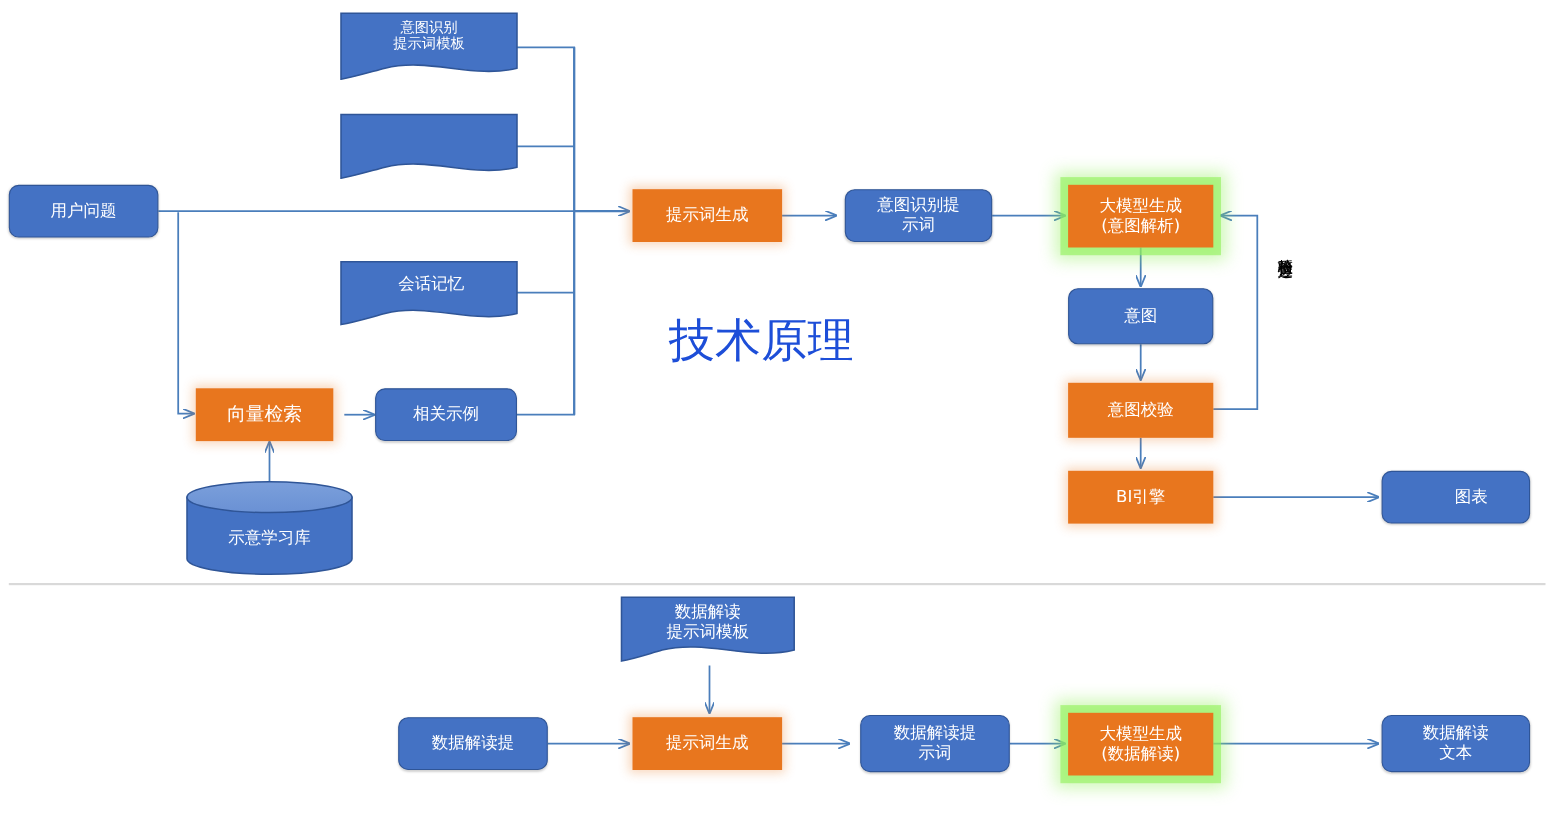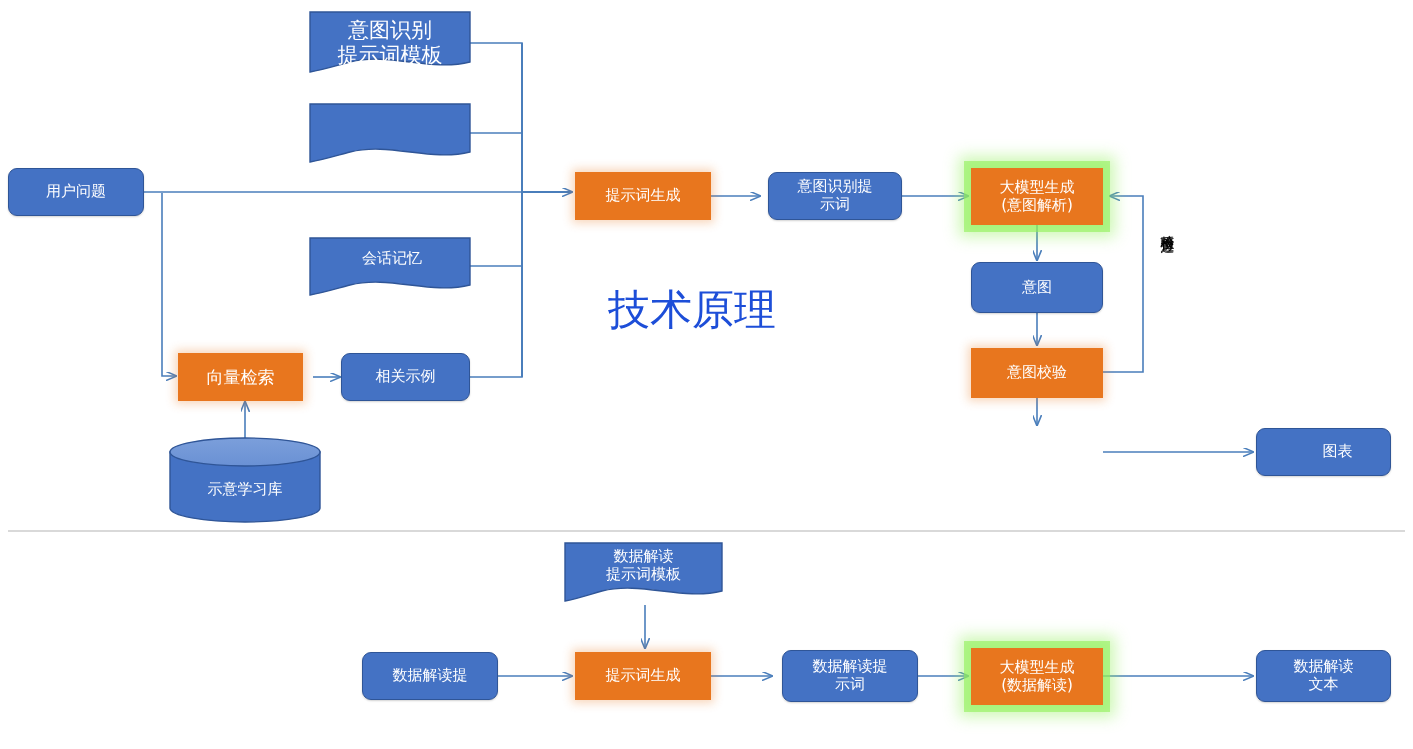--- a/index.html
+++ b/index.html
@@ -104,21 +104,21 @@
       <path d="M170,452 L170,508 A75,14 0 0 0 320,508 L320,452 Z" fill="#4472C4" stroke="#2F5597" stroke-width="1.4"></path>
       <ellipse cx="245" cy="452" rx="75" ry="14" fill="url(#cylTop)" stroke="#2F5597" stroke-width="1.4"></ellipse>
     </g>
   </svg>
 
   <div class="divider" style="left:8px;top:530px;width:1397px;"></div>
 
   <div class="title" style="left:608px;top:282px;font-size:42px;">技术原理</div>
 
   <div class="doc" style="left:310px;top:12px;width:160px;height:60px;">
-    <div class="lbl" style="top:6px;font-size:21px;">意图识别
+    <div class="lbl" style="top:6px;font-size:13px;">意图识别
 提示词模板</div>
   </div>
   <div class="doc" style="left:310px;top:238px;width:164px;height:57px;">
     <div class="lbl" style="top:12px;font-size:15px;">会话记忆</div>
   </div>
   <div class="doc" style="left:565px;top:543px;width:157px;height:58px;">
     <div class="lbl" style="top:5px;font-size:15px;">数据解读
 提示词模板</div>
   </div>
   <div class="cyl" style="left:170px;top:438px;width:150px;height:84px;">
@@ -152,20 +152,23 @@
   </div>
 
   <div class="node rounded" style="left:971px;top:262px;width:132px;height:51px;font-size:15px;">
     <span>意图</span>
   </div>
 
   <div class="node process" style="left:971px;top:348px;width:132px;height:50px;font-size:15px;">
     <span>意图校验</span>
   </div>
 
+  <div class="node process" style="left:971px;top:428px;width:132px;height:48px;font-size:15px;">
+    <span>BI引擎</span>
+  </div>
 
   <div class="node rounded" style="left:1256px;top:428px;width:135px;height:48px;font-size:15px;padding-left:28px;">
     <span>图表</span>
   </div>
 
   <div class="vtext" style="left:1159px;top:224px;font-size:14px;">校验不通过</div>
 
   <div class="node rounded" style="left:362px;top:652px;width:136px;height:48px;font-size:15px;">
     <span>数据解读提</span>
   </div>

